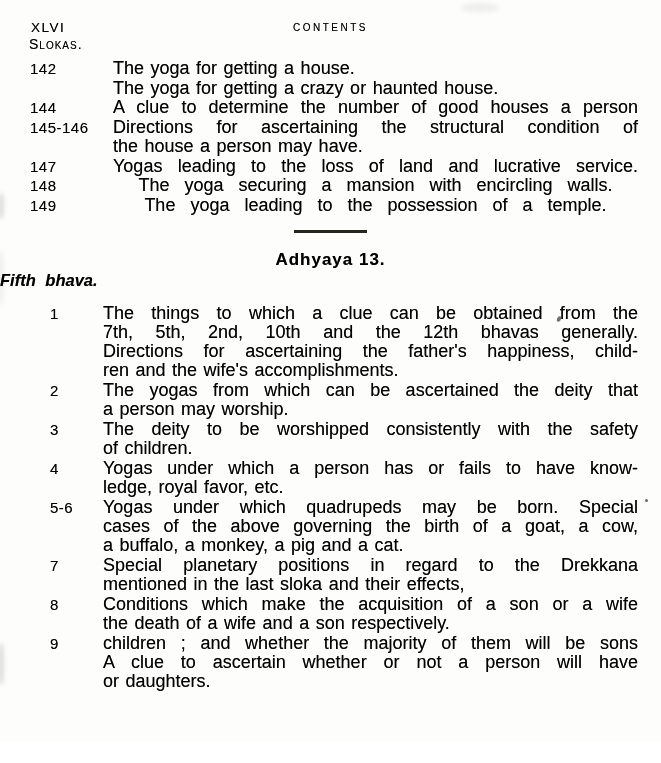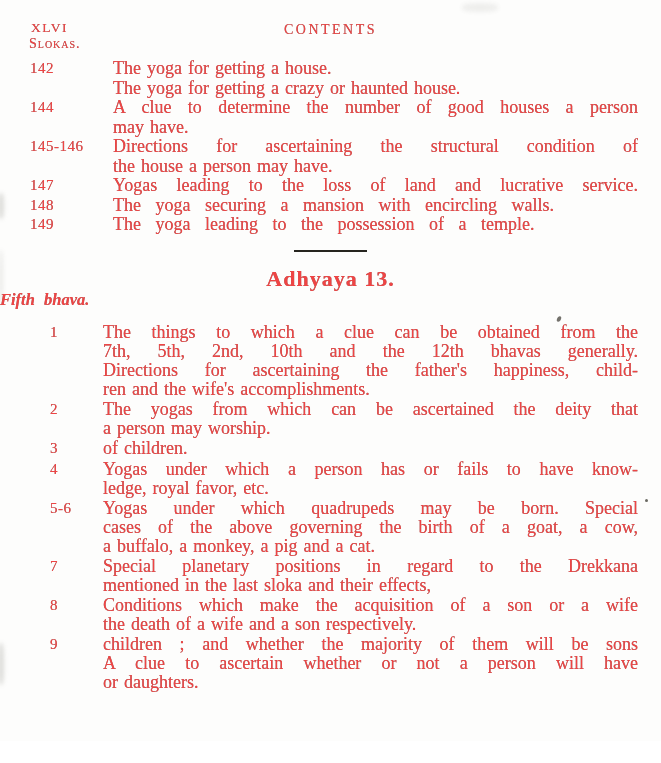--- a/index.html
+++ b/index.html
@@ -1,49 +1,49 @@
 <!DOCTYPE html>
 <html><head>
 <meta charset="utf-8">
 <style>
   html,body{margin:0;padding:0;background:#ffffff;}
   .page{
     position:relative;width:661px;height:741px;overflow:hidden;
-    background:#fdfdfc;color:#ef4444;
-    font-family:Liberation Serif, serif;
+    background:#fdfdfc;color:#000000;
+    font-family:Liberation Sans, sans-serif;
     text-shadow:0 0 0.6px rgba(25,24,20,0.55);
   }
   .page-number{
     position:absolute;top:20px;left:31px;
     font-size:13.5px;letter-spacing:1.5px;
   }
   .contents-title{
     position:absolute;top:22px;left:0;width:100%;text-align:center;
-    font-size:14px;letter-spacing:2.5px;
+    font-size:10px;letter-spacing:2.5px;
   }
   .slokas-label{
     position:absolute;top:36px;left:29px;
     font-size:14px;font-variant:small-caps;letter-spacing:1px;
   }
   .content{position:absolute;top:59px;left:0;right:0;}
   .list{width:100%;}
   .entry{display:grid;padding-left:30px;padding-right:23px;}
   .p1 .entry{grid-template-columns:83px 1fr;}
   .p2 .entry{grid-template-columns:73px 1fr;}
   .p2 .entry + .entry{margin-top:1px;}
   .p2 .num{padding-left:20px;}
   .num{font-size:15px;letter-spacing:0.5px;line-height:19.5px;}
   .line{font-size:18px;line-height:19.5px;word-spacing:1.5px;}
   .p2 .line{line-height:19px;}
   .just{text-align:justify;text-align-last:justify;}
-  .wide{word-spacing:10px;}
+  .wide{word-spacing:10px;text-align:center;}
   .divider{width:73px;height:2.5px;background:#26251f;margin:15px auto 0 auto;}
   .chapter-heading{
     margin-top:16px;text-align:center;
-    font-size:22px;font-weight:bold;letter-spacing:1px;line-height:21px;
+    font-size:17px;font-weight:bold;letter-spacing:1px;line-height:21px;
   }
   .chapter-subheading{
     font-size:16.5px;font-weight:bold;font-style:italic;
     word-spacing:5px;line-height:21px;margin-bottom:13px;
   }
   .speck{position:absolute;background:#45433c;border-radius:50%;}
   .speck.comma{border-radius:60% 40% 60% 40%;transform:rotate(18deg);}
   .smudge{position:absolute;background:rgba(110,108,100,0.22);filter:blur(2px);border-radius:40%;}
 </style>
 </head>
@@ -67,21 +67,20 @@
       <div class="entry">
         <div class="num"></div>
         <div class="txt">
           <div class="line">The yoga for getting a crazy or haunted house.</div>
         </div>
       </div>
       <div class="entry">
         <div class="num">144</div>
         <div class="txt">
           <div class="line just">A clue to determine the number of good houses a person</div>
-          <div class="line">may have.</div>
         </div>
       </div>
       <div class="entry">
         <div class="num">145-146</div>
         <div class="txt">
           <div class="line just">Directions for ascertaining the structural condition of</div>
           <div class="line">the house a person may have.</div>
         </div>
       </div>
       <div class="entry">
@@ -122,20 +121,21 @@
       <div class="entry">
         <div class="num">2</div>
         <div class="txt">
           <div class="line just">The yogas from which can be ascertained the deity that</div>
           <div class="line">a person may worship.</div>
         </div>
       </div>
       <div class="entry">
         <div class="num">3</div>
         <div class="txt">
+          <div class="line just">The deity to be worshipped consistently with the safety</div>
           <div class="line">of children.</div>
         </div>
       </div>
       <div class="entry">
         <div class="num">4</div>
         <div class="txt">
           <div class="line just">Yogas under which a person has or fails to have know-</div>
           <div class="line">ledge, royal favor, etc.</div>
         </div>
       </div>

